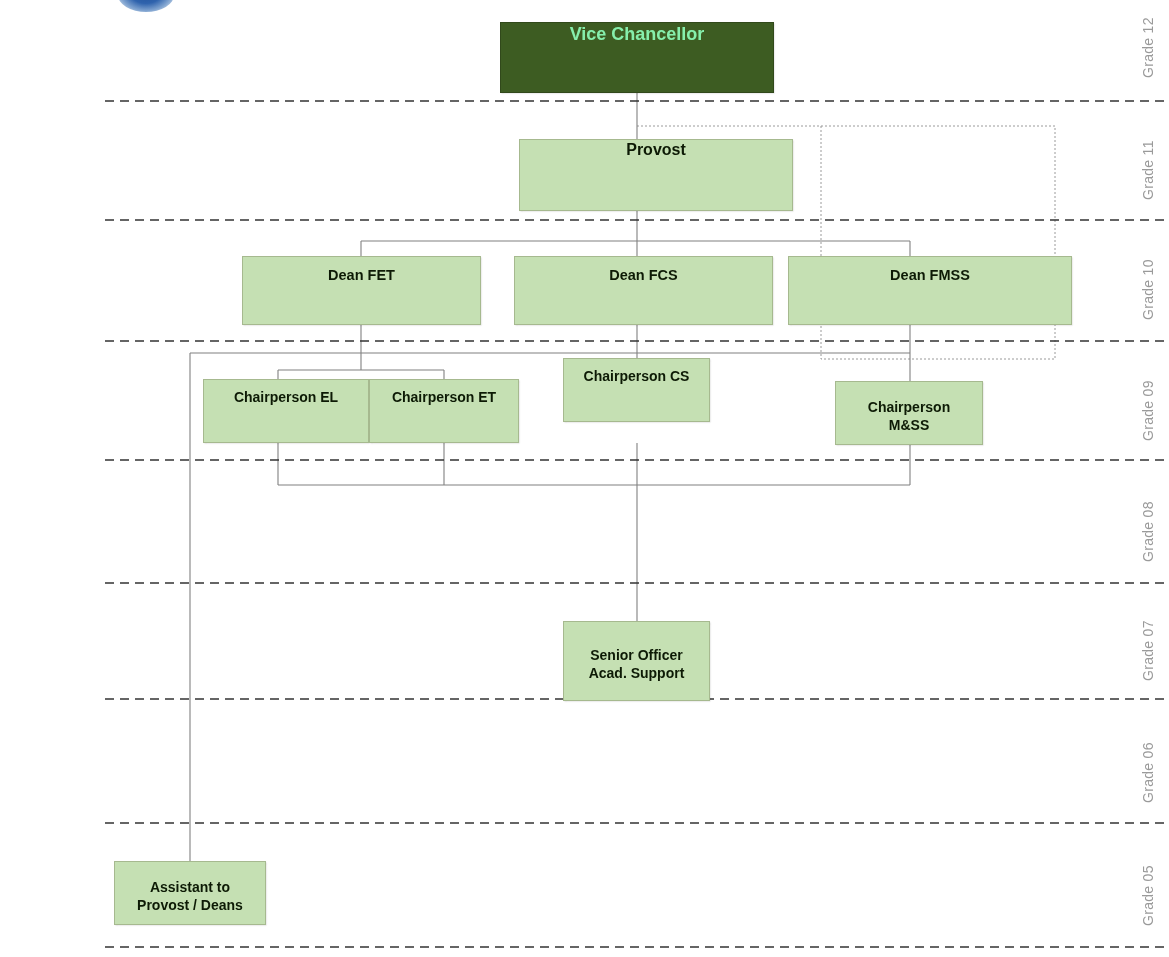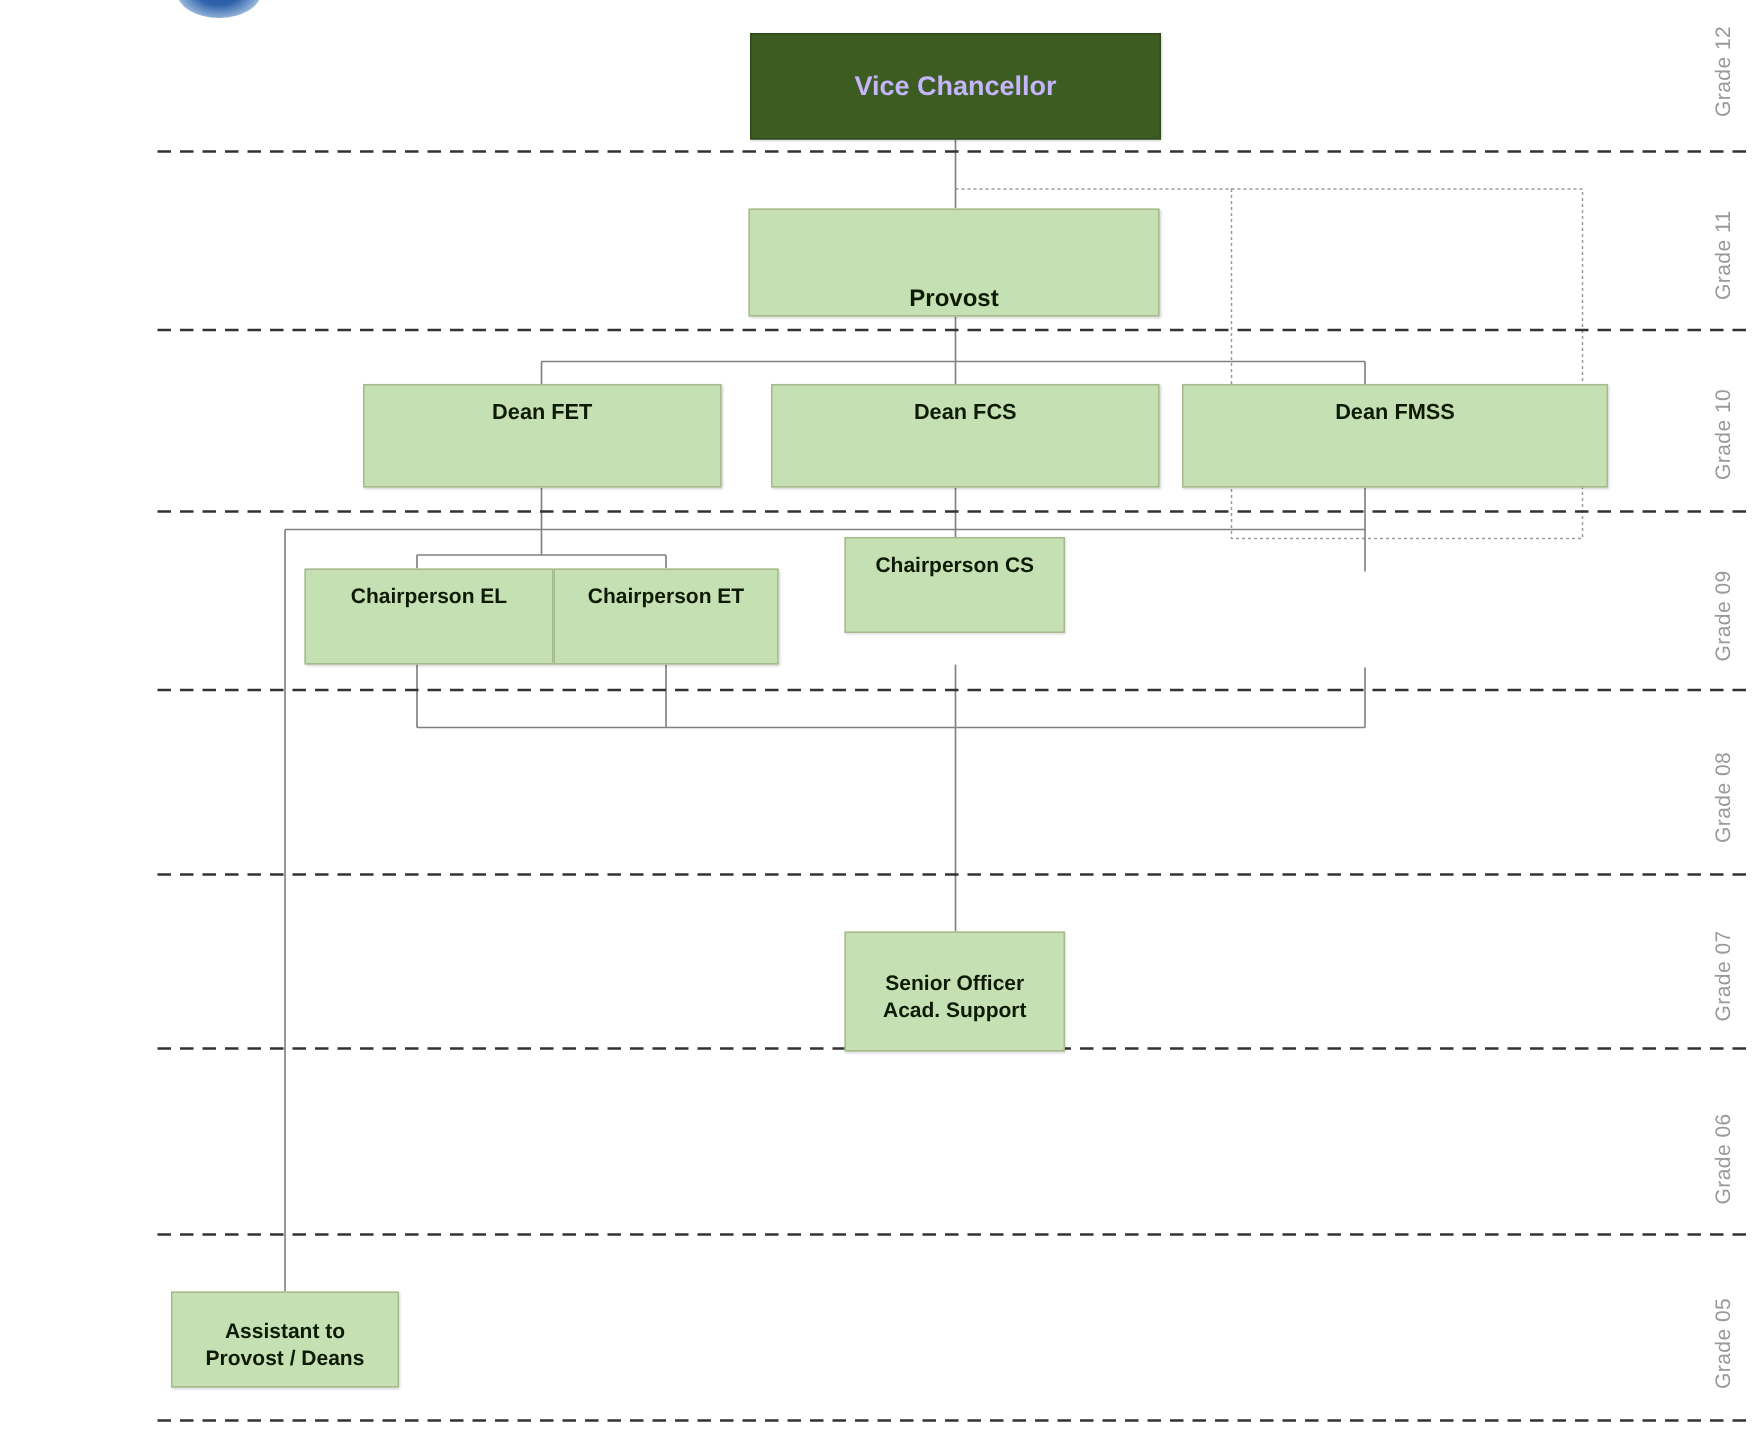--- a/index.html
+++ b/index.html
@@ -52,29 +52,30 @@
     border: 1px solid #a6b98f;
     background: #c5e0b3;
     color: #0d1a05;
     font-size: 14.5px;
     padding-top: 9px;
     box-shadow: 0.8px 0.8px 1.6px rgba(0,0,0,0.18);
   }
   .node.top-node {
     background: #3d5c22;
     border: 1px solid #31491b;
-    color: #c4b5fd;
+    color: #86efac;
     font-size: 18px;
-    align-items: center;
+    align-items: flex-start;
     padding-top: 0;
   }
   .node.mid-node {
-    align-items: flex-end;
+    align-items: flex-start;
     padding-top: 0;
     font-size: 16px;
+    margin-left: 20px;
   }
   .node .node-label { display: block; width: 100%; }
 
   
   #logo-fragment {
     position: absolute;
     left: 118px; top: -22px;
     width: 56px; height: 34px;
     overflow: hidden;
   }
@@ -175,20 +176,24 @@
   </div>
 
   <div class="node" style="left:369px; top:379px; width:150px; height:64px; font-size:14px;">
     <span class="node-label">Chairperson ET</span>
   </div>
 
   <div class="node" style="left:563px; top:358px; width:147px; height:64px; font-size:14px;">
     <span class="node-label">Chairperson CS</span>
   </div>
 
+  <div class="node" style="left:835px; top:381px; width:148px; height:64px; font-size:14px; flex-direction:column; align-items:center; padding-top:8px;">
+    <span class="node-label">Chairperson</span>
+    <span class="node-label">M&amp;SS</span>
+  </div>
 
   <div class="node" style="left:563px; top:621px; width:147px; height:80px; font-size:14px; flex-direction:column; align-items:center; padding-top:8px;">
     <span class="node-label">Senior Officer</span>
     <span class="node-label">Acad. Support</span>
   </div>
 
   <div class="node" style="left:114px; top:861px; width:152px; height:64px; font-size:14px; flex-direction:column; padding-top:8px;">
     <span class="node-label">Assistant to</span>
     <span class="node-label">Provost / Deans</span>
   </div>

